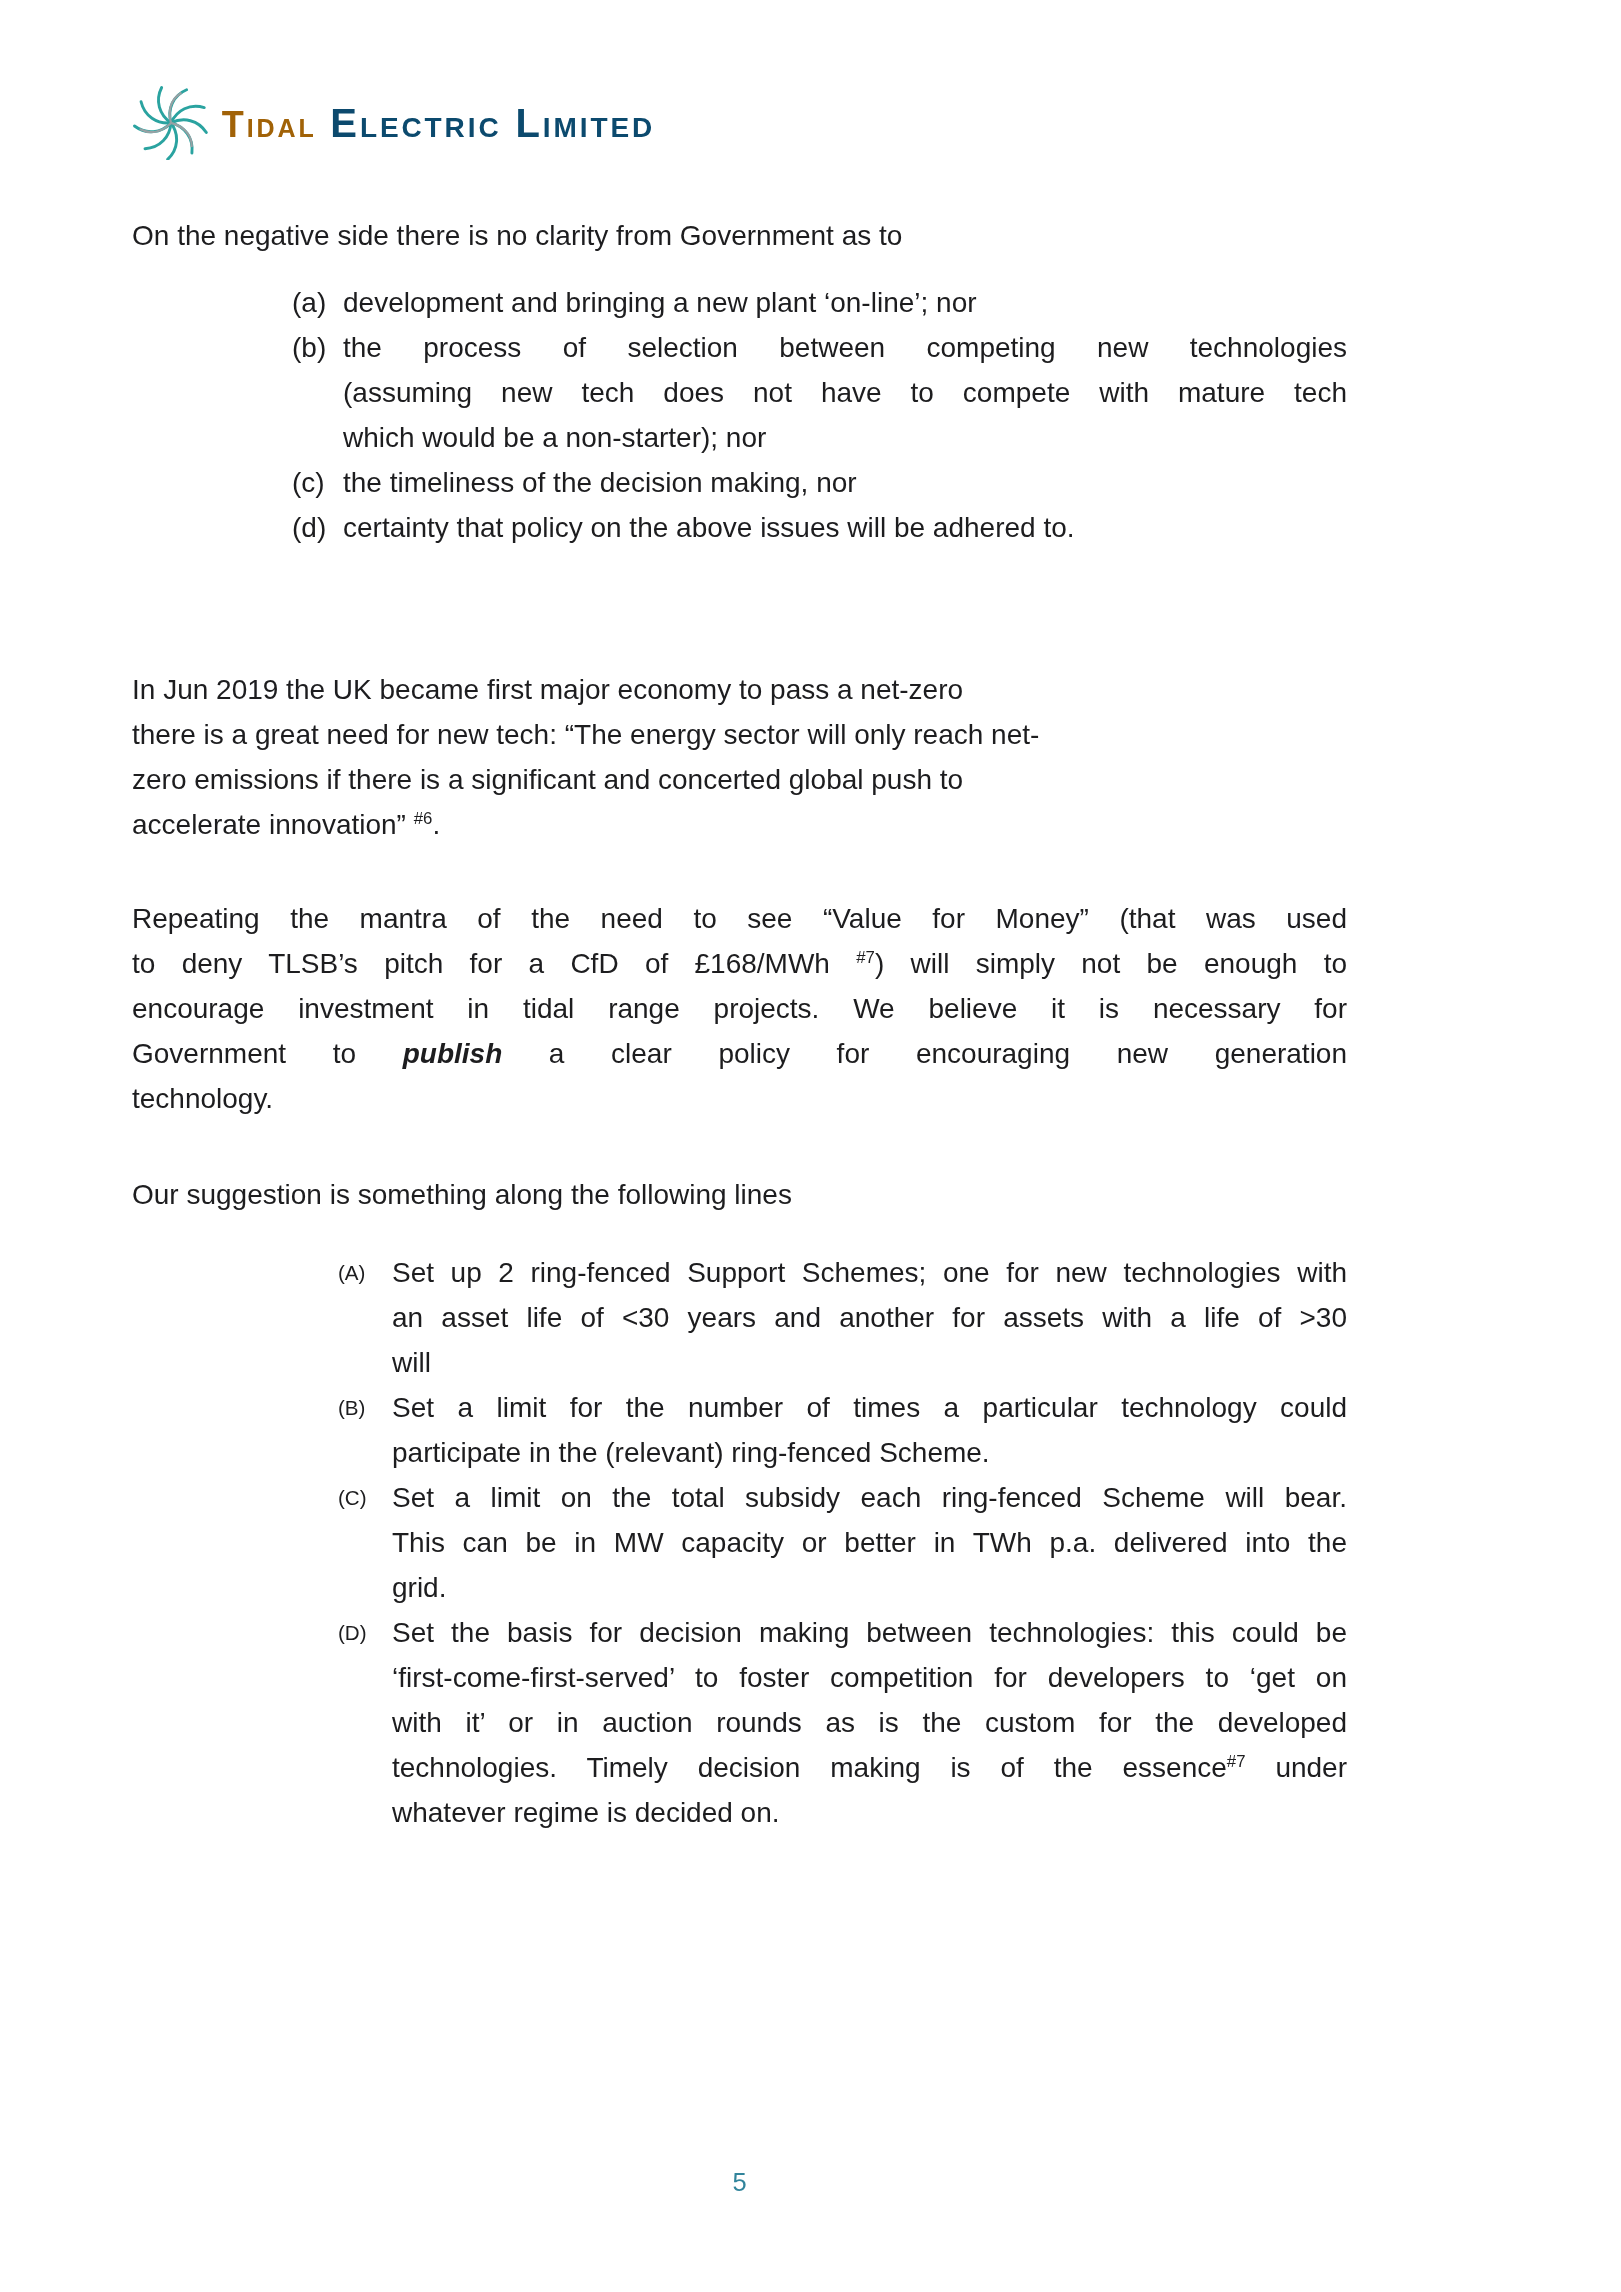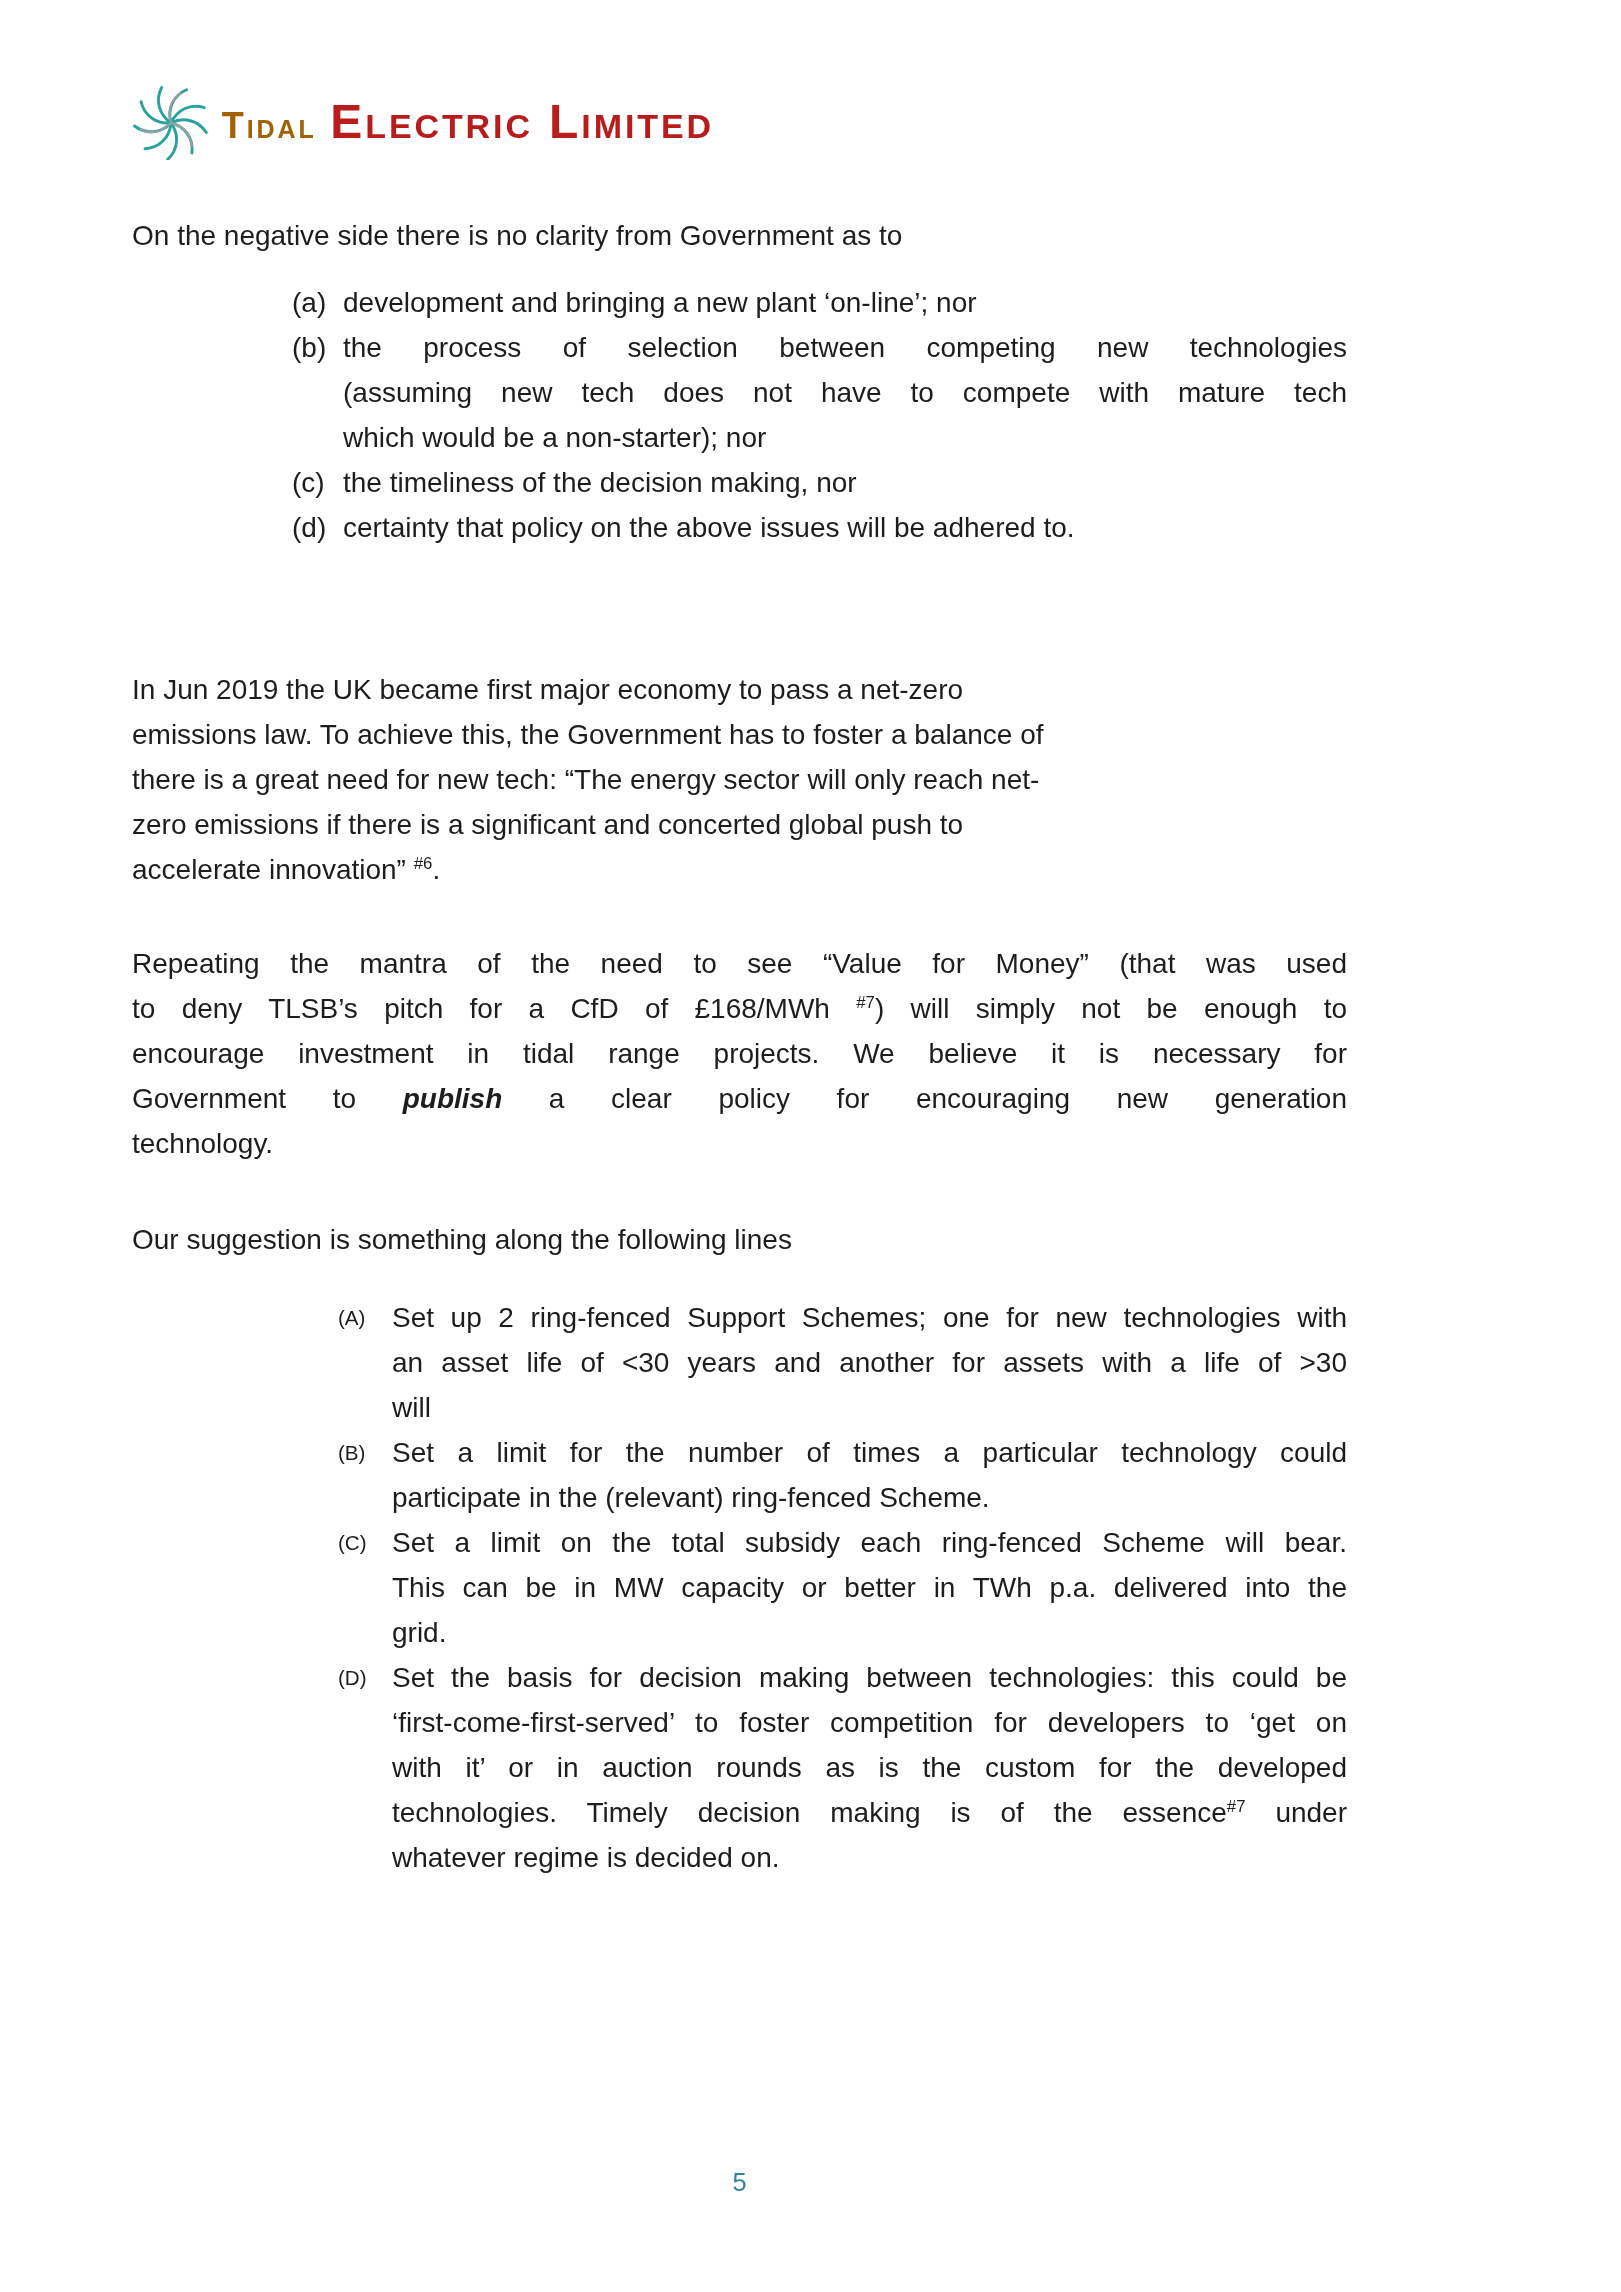--- a/index.html
+++ b/index.html
@@ -13,21 +13,21 @@
     line-height:45px;
     overflow:hidden;
   }
   .content{position:absolute;left:132px;top:84px;width:1215px;}
 
   
   .logo{display:flex;align-items:center;margin-bottom:47px;height:82px;}
   .logo-icon{flex:0 0 auto;margin-right:11.8px;}
   .brand{white-space:nowrap;font-variant:small-caps;letter-spacing:2.9px;font-weight:700;}
   .brand-tidal{color:#a16207;font-size:36px;}
-  .brand-rest{color:#b91c1c;font-size:48px;margin-left:13.7px;}
+  .brand-rest{color:#0c4a6e;font-size:40px;margin-left:13.7px;}
 
   
   .para{margin:0;}
   .line-j{text-align:justify;text-align-last:justify;}
   .line-l{text-align:center;text-align-last:left;}
   .rline{white-space:nowrap;}
   sup{font-size:60%;line-height:0;vertical-align:super;}
   .em-pub{font-weight:700;font-style:italic;}
 
   
@@ -108,21 +108,20 @@
       <div class="li">
         <span class="marker1">(d)</span>
         <div class="li-text">
           <div class="line-l">certainty that policy on the above issues will be adhered to.</div>
         </div>
       </div>
     </div>
 
     <div class="para p-netzero">
       <div class="line-l rline">In Jun 2019 the UK became first major economy to pass a net-zero</div>
-      <div class="line-l rline">emissions law. To achieve this, the Government has to foster a balance of</div>
       <div class="line-l rline">there is a great need for new tech: “The energy sector will only reach net-</div>
       <div class="line-l rline">zero emissions if there is a significant and concerted global push to</div>
       <div class="line-l rline">
         <span>accelerate innovation” </span><sup>#6</sup><span>.</span>
       </div>
     </div>
 
     <div class="para p-mantra">
       <div class="line-j">Repeating the mantra of the need to see “Value for Money” (that was used</div>
       <div class="line-j">

